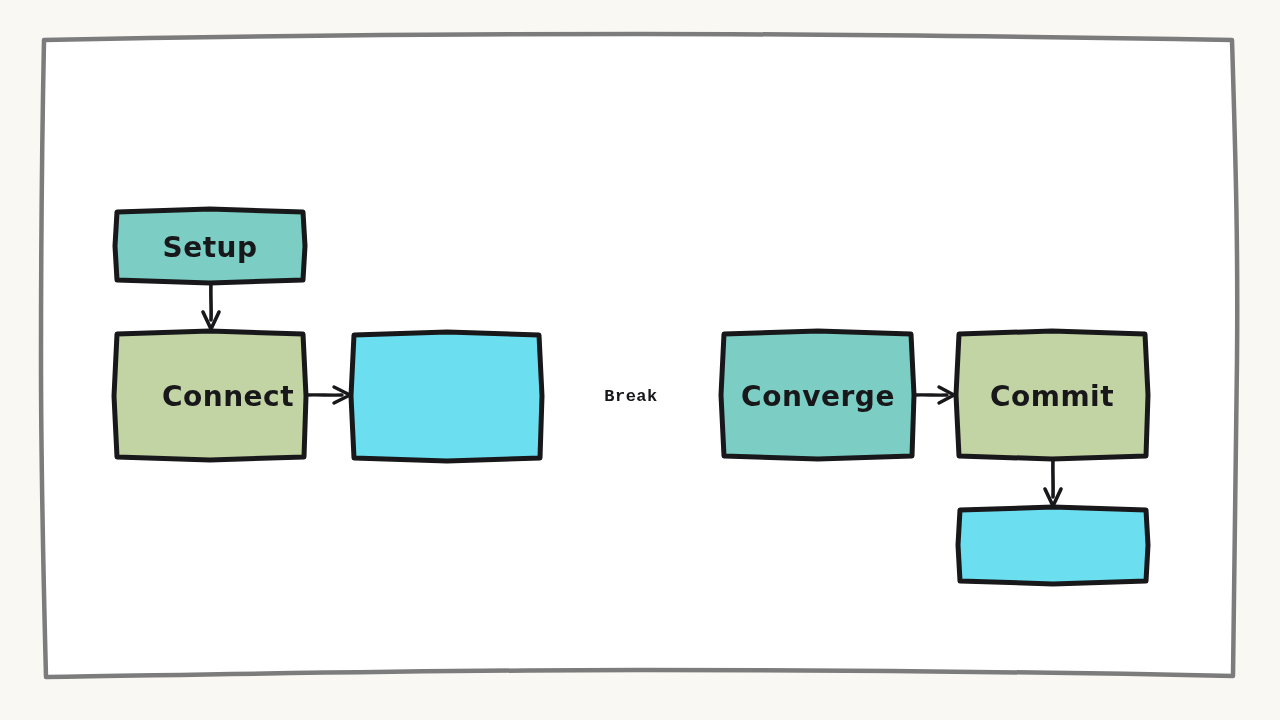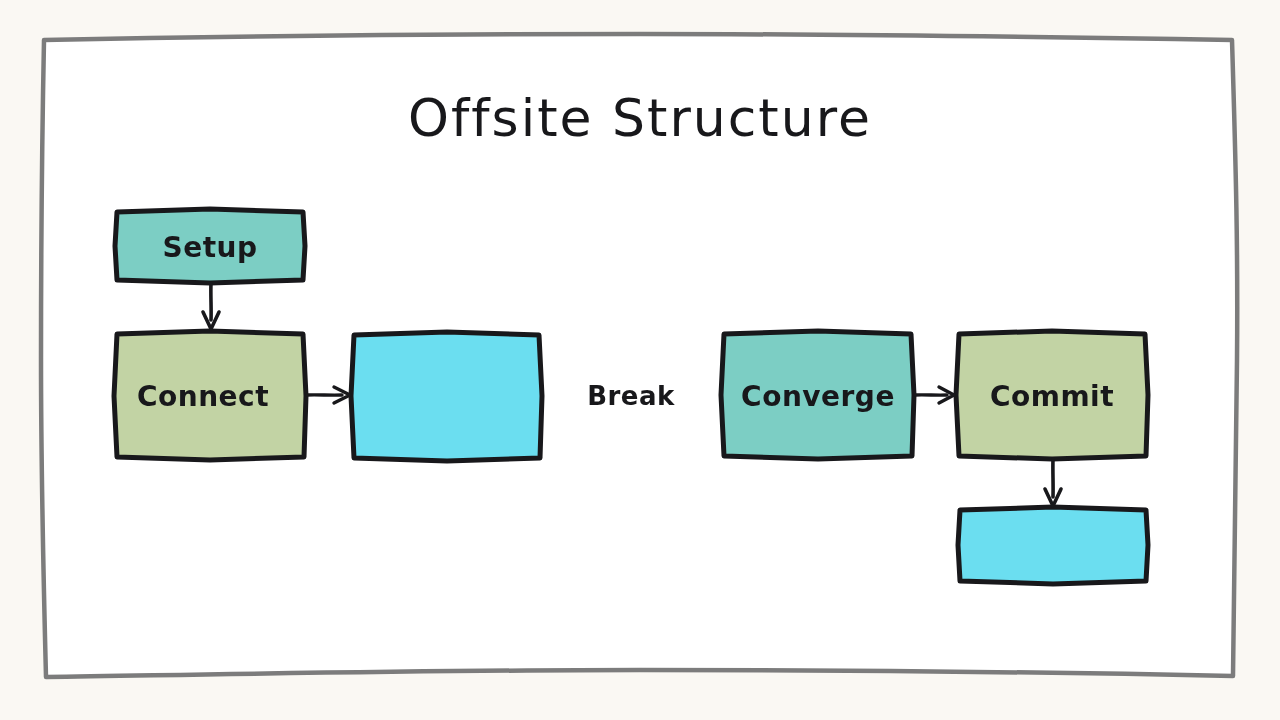--- a/index.html
+++ b/index.html
@@ -38,21 +38,21 @@
     text-align: center;
     transform: translate(-50%, -50%);
     pointer-events: none;
   }
   .title-text {
     font-size: 52px;
     letter-spacing: 2px;
     font-weight: 400;
   }
   .node-label { font-size: 28px; }
-  .free-label { font-size: 26px; }
+  .free-label { font-size: 17px; font-family: Liberation Mono, monospace; }
   .tight { letter-spacing: -0.5px; font-size: 27px; }
 </style>
 </head>
 <body>
 
 <div id="stage">
 
   <svg id="sketch" viewBox="0 0 1280 720" xmlns="http://www.w3.org/2000/svg">
 
     <rect x="0" y="0" width="1280" height="720" fill="#faf8f3"></rect>
@@ -102,25 +102,24 @@
       <path d="M 915 395 C 926 394.6, 936 395.4, 947 395" fill="none" stroke="#18181b" stroke-width="3.4" stroke-linecap="round"></path>
       <path d="M 939 387 L 954 395 L 939 403" fill="none" stroke="#18181b" stroke-width="3.4" stroke-linecap="round" stroke-linejoin="round"></path>
     </g>
 
     <g>
       <path d="M 1053 459 C 1052.6 472, 1053.4 484, 1053 497" fill="none" stroke="#18181b" stroke-width="3.6" stroke-linecap="round"></path>
       <path d="M 1045 489 L 1053 506 L 1061 489" fill="none" stroke="#18181b" stroke-width="3.6" stroke-linecap="round" stroke-linejoin="round"></path>
     </g>
   </svg>
 
-  <div class="title-text" style="left:640px; top:118px;">Offsite Structure</div>
 
   <div class="node-label" style="left:210px; top:247px;text-align:right;">Setup</div>
 
-  <div class="node-label" style="left:203px; top:396px;">Connect</div>
+  <div class="node-label" style="left:228px; top:396px;">Connect</div>
 
 
   <div class="node-label" style="left:818px; top:396px;">Converge</div>
 
   <div class="node-label" style="left:1052px; top:396px;">Commit</div>
 
 
   <div class="free-label" style="left:631px; top:396px;">Break</div>
 
 </div>

